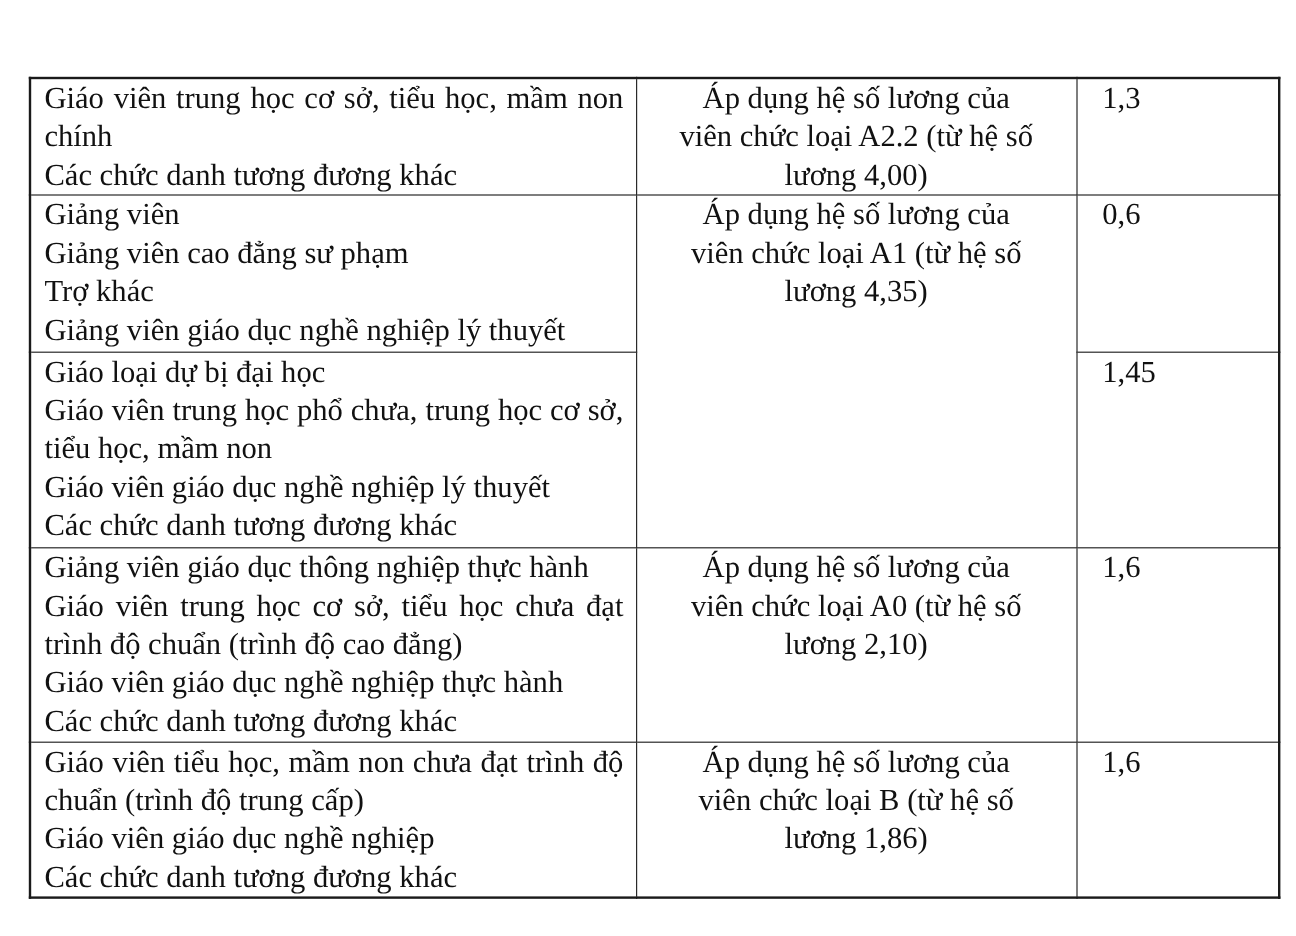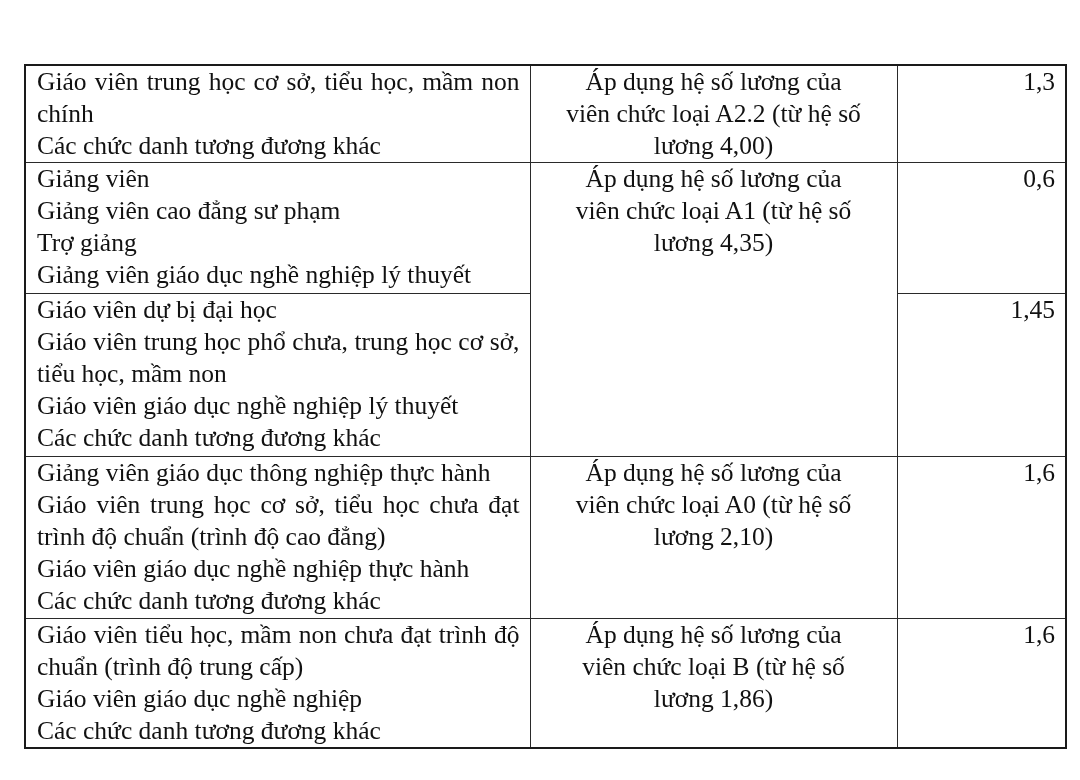--- a/index.html
+++ b/index.html
@@ -33,21 +33,21 @@
     }
     .doc-table td.col-title {
       text-align: justify;
       text-align-last: left;
     }
     .doc-table td.col-rule {
       text-align: center;
       padding: 0 30px;
     }
     .doc-table td.col-coef {
-      text-align: right;
+      text-align: left;
       padding-left: 21px;
     }
     .line {
       display: block;
     }
     .outer-border {
       border: 2px solid #1a1a1a;
     }
   </style>
 </head>
@@ -71,34 +71,34 @@
       </td>
       <td class="col-coef">
         <span>1,3</span>
       </td>
     </tr>
 
     <tr style="height:131px">
       <td class="col-title">
         <span class="line">Giảng viên</span>
         <span class="line">Giảng viên cao đẳng sư phạm</span>
-        <span class="line">Trợ giảng</span>
+        <span class="line">Trợ khác</span>
         <span class="line">Giảng viên giáo dục nghề nghiệp lý thuyết</span>
       </td>
       <td class="col-rule" rowspan="2">
         <span>Áp dụng hệ số lương của viên chức loại A1 (từ hệ số lương 4,35)</span>
       </td>
       <td class="col-coef">
         <span>0,6</span>
       </td>
     </tr>
 
     <tr style="height:163px">
       <td class="col-title">
-        <span class="line">Giáo viên dự bị đại học</span>
+        <span class="line">Giáo loại dự bị đại học</span>
         <span class="line">Giáo viên trung học phổ chưa, trung học cơ sở, tiểu học, mầm non</span>
         <span class="line">Giáo viên giáo dục nghề nghiệp lý thuyết</span>
         <span class="line">Các chức danh tương đương khác</span>
       </td>
       <td class="col-coef">
         <span>1,45</span>
       </td>
     </tr>
 
     <tr style="height:162px">

